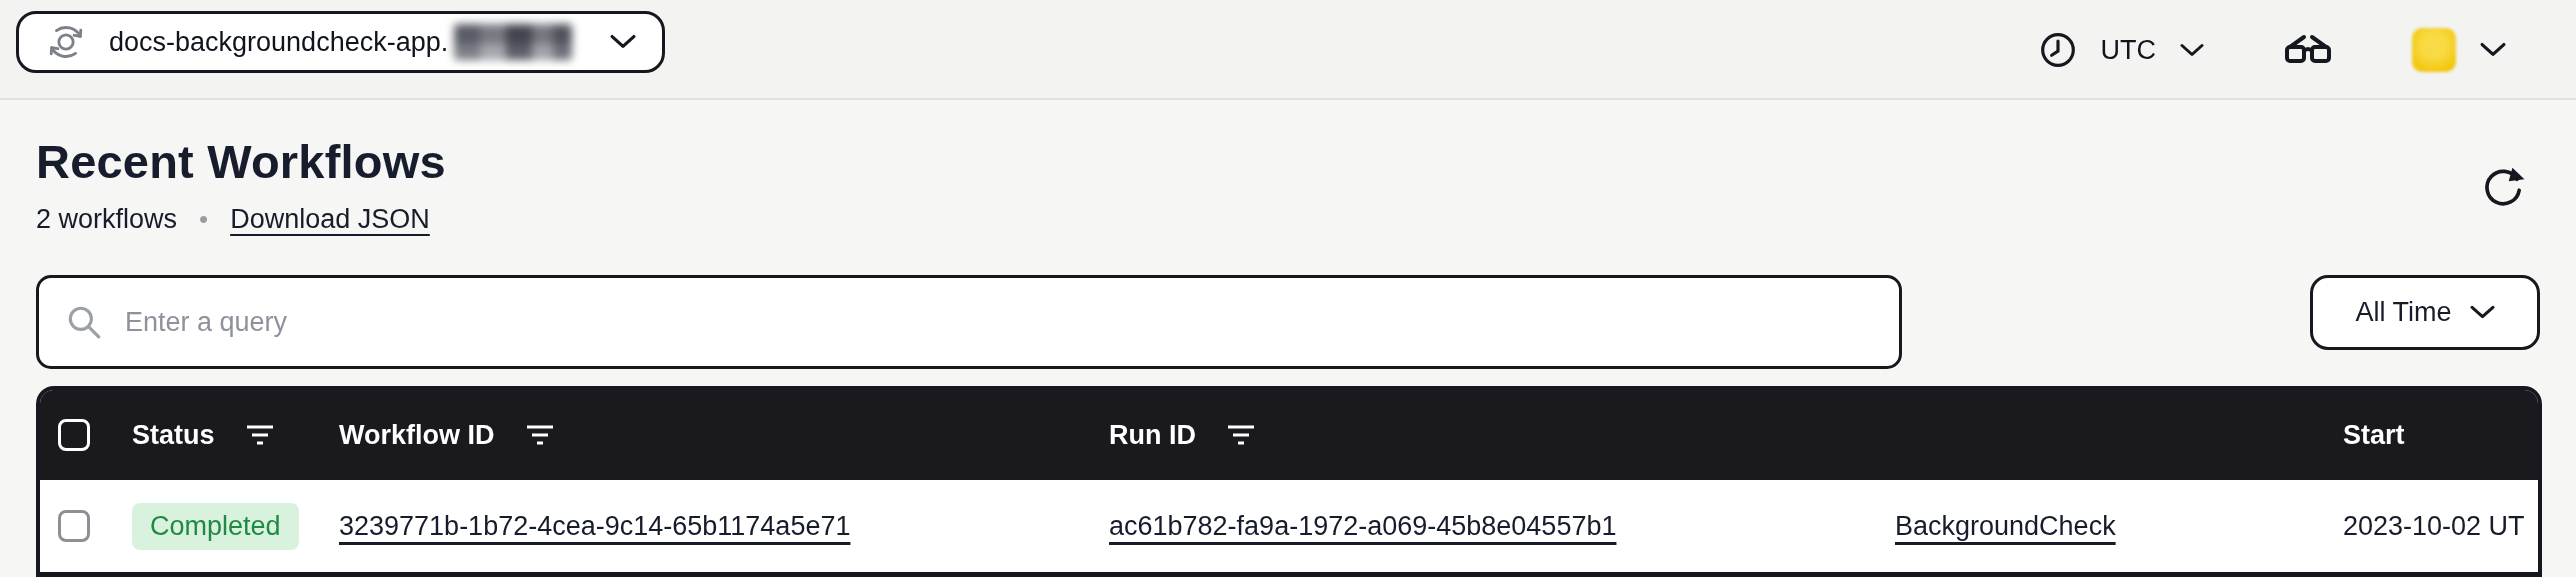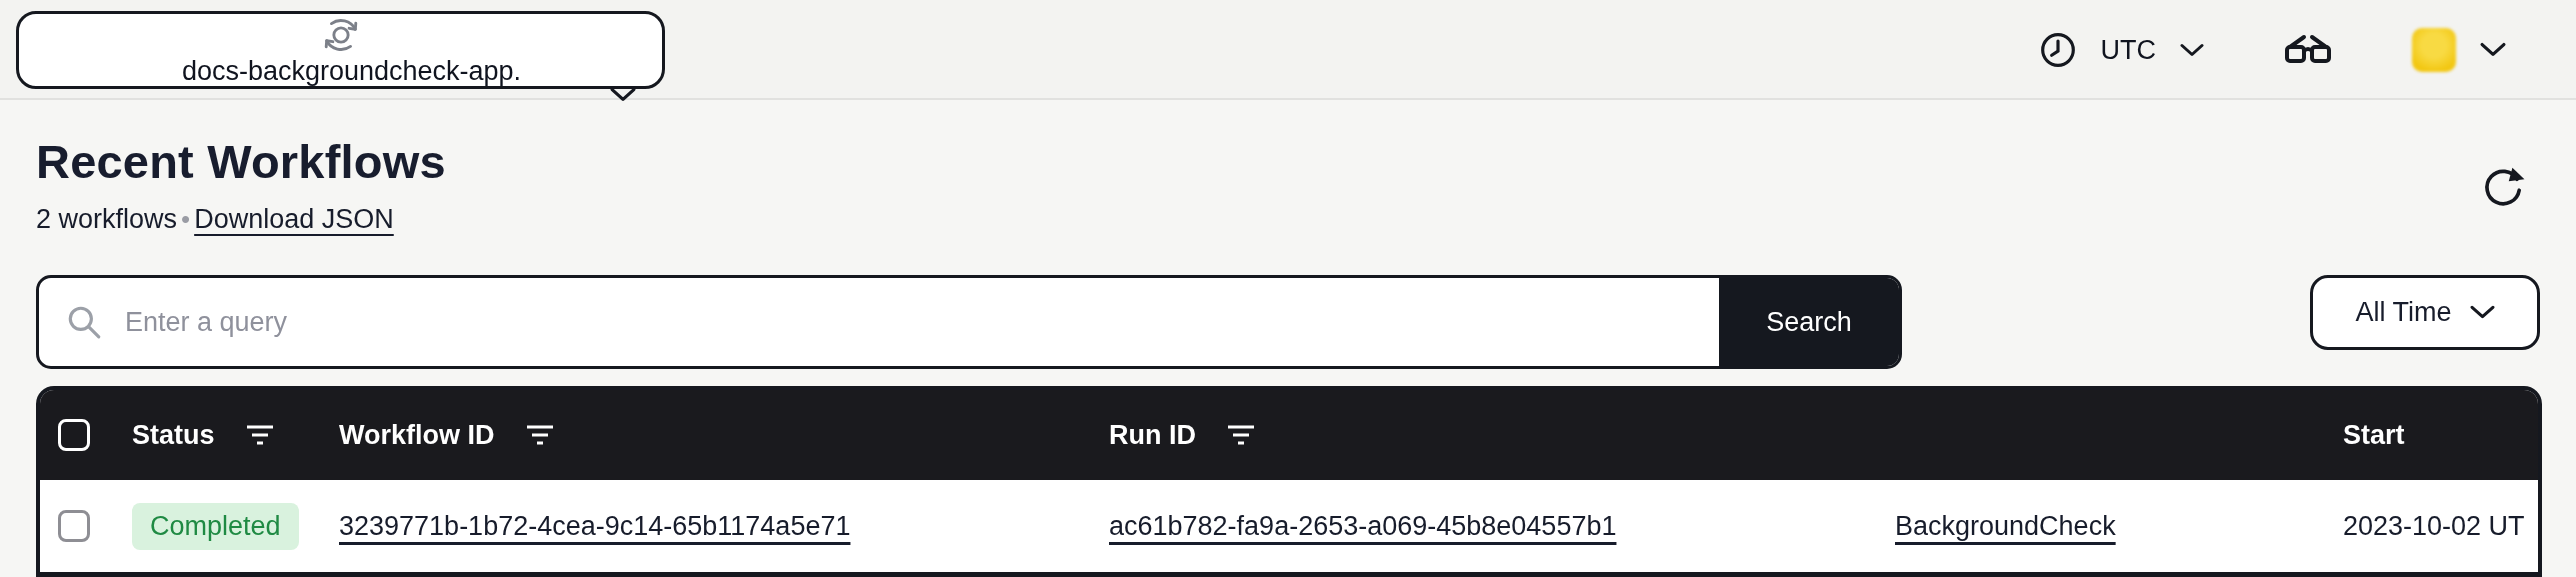--- a/index.html
+++ b/index.html
@@ -9,43 +9,43 @@
     --avatar-yellow:#f2c712;
   }
   *{box-sizing:border-box; margin:0; padding:0;}
   html,body{background:var(--page-bg);}
   body{font-family:"Liberation Sans","DejaVu Sans",sans-serif; color:var(--text);}
   #app{position:relative; width:2576px; height:578px; overflow:hidden; background:var(--page-bg);}
 
   
   .topnav{position:absolute; left:0; top:0; width:100%; height:100px;
     background:var(--nav-bg); border-bottom:2px solid var(--nav-border);}
-  .ns-btn{position:absolute; left:16px; top:11px; width:649px; height:78px;
+  .ns-btn{position:absolute; left:16px; top:11px; width:649px; height:62px;
     background:#fff; border:3px solid var(--ink); border-radius:20px;
-    display:flex; align-items:center; padding:0 26px; cursor:pointer; font:inherit;flex-direction:column;}
+    display:flex; align-items:center; padding:0 26px; cursor:pointer; font:inherit;}
   .ns-label{margin-left:22px; font-size:27px; font-weight:500; color:#10141f; white-space:nowrap;}
   .redacted{width:118px; height:36px; margin-left:6px; border-radius:4px;
     background:
       linear-gradient(90deg,#9fa1a8 0 22%,#d4d5d8 22% 44%,#767982 44% 66%,#cfd0d3 66% 84%,#8d8f97 84%),
       linear-gradient(0deg,#c7c8cb 0 45%,#8f929a 45%);
     background-blend-mode:multiply; filter:blur(4px);}
   .ns-chevron{margin-left:auto;}
 
   .nav-right{position:absolute; right:70px; top:0; height:100px; display:flex; align-items:center; gap:80px;}
   .nav-btn{display:flex; align-items:center; gap:24px; background:none; border:none; cursor:pointer;
     font:inherit; color:var(--ink);}
   .tz-label{font-size:27px; color:#10141f;}
   .avatar{width:44px; height:44px; border-radius:10px;
     background:radial-gradient(circle at 50% 40%, #f8da43 0 35%, var(--avatar-yellow) 75%);
     filter:blur(1.5px);}
 
   
   .page-title{position:absolute; left:36px; top:134px; font-size:47px; font-weight:600;
     color:#181d2e; letter-spacing:0.2px;}
-  .meta-row{position:absolute; left:36px; top:204px; display:flex; align-items:center; gap:4px;
+  .meta-row{position:absolute; left:36px; top:204px; display:flex; align-items:center; gap:22px;
     font-size:27px; color:var(--text);}
   .dot-sep{color:var(--muted); font-size:26px;}
   .dl-link{color:var(--text); text-decoration:underline; text-decoration-thickness:2px;
     text-underline-offset:6px; cursor:pointer;}
   .refresh-btn{position:absolute; left:2480px; top:160px; width:52px; height:52px;
     background:none; border:none; cursor:pointer; color:var(--ink);}
 
   
   .search-group{position:absolute; left:36px; top:275px; width:1866px; height:94px;
     display:flex; align-items:stretch; background:#fff; border:3px solid var(--ink);
@@ -164,21 +164,20 @@
   </button>
 
   <div class="search-group">
     <span class="search-icon-wrap">
       <svg width="38" height="38" viewBox="0 0 36 36" fill="none" stroke="#9ca0a8" stroke-width="3" stroke-linecap="round">
         <circle cx="15" cy="15" r="10"></circle>
         <path d="M23 23 L32 32"></path>
       </svg>
     </span>
     <input class="search-input" type="text" placeholder="Enter a query" style="">
-    <button class="search-btn">Search</button>
   </div>
 
   <button class="time-filter">
     <span>All Time</span>
     <span>
       <svg width="25" height="15" viewBox="0 0 24 14" fill="none" stroke="#15181f" stroke-width="3" stroke-linecap="round" stroke-linejoin="round">
         <polyline points="2,2 12,11 22,2"></polyline>
       </svg>
     </span>
   </button>
@@ -233,21 +232,21 @@
       <div class="cell c-check">
         <span class="cb cb-light"></span>
       </div>
       <div class="cell c-status">
         <span class="badge">Completed</span>
       </div>
       <div class="cell c-wf">
         <a class="idlink">3239771b-1b72-4cea-9c14-65b1174a5e71</a>
       </div>
       <div class="cell c-run">
-        <a class="idlink">ac61b782-fa9a-2653-a069-45b8e04557b1</a>
+        <a class="idlink">ac61b782-fa9a-1972-a069-45b8e04557b1</a>
       </div>
       <div class="cell c-type">
         <a class="idlink">BackgroundCheck</a>
       </div>
       <div class="cell c-start">
         <span class="start-val">2023-10-02 UT</span>
       </div>
     </div>
   </section>
 

